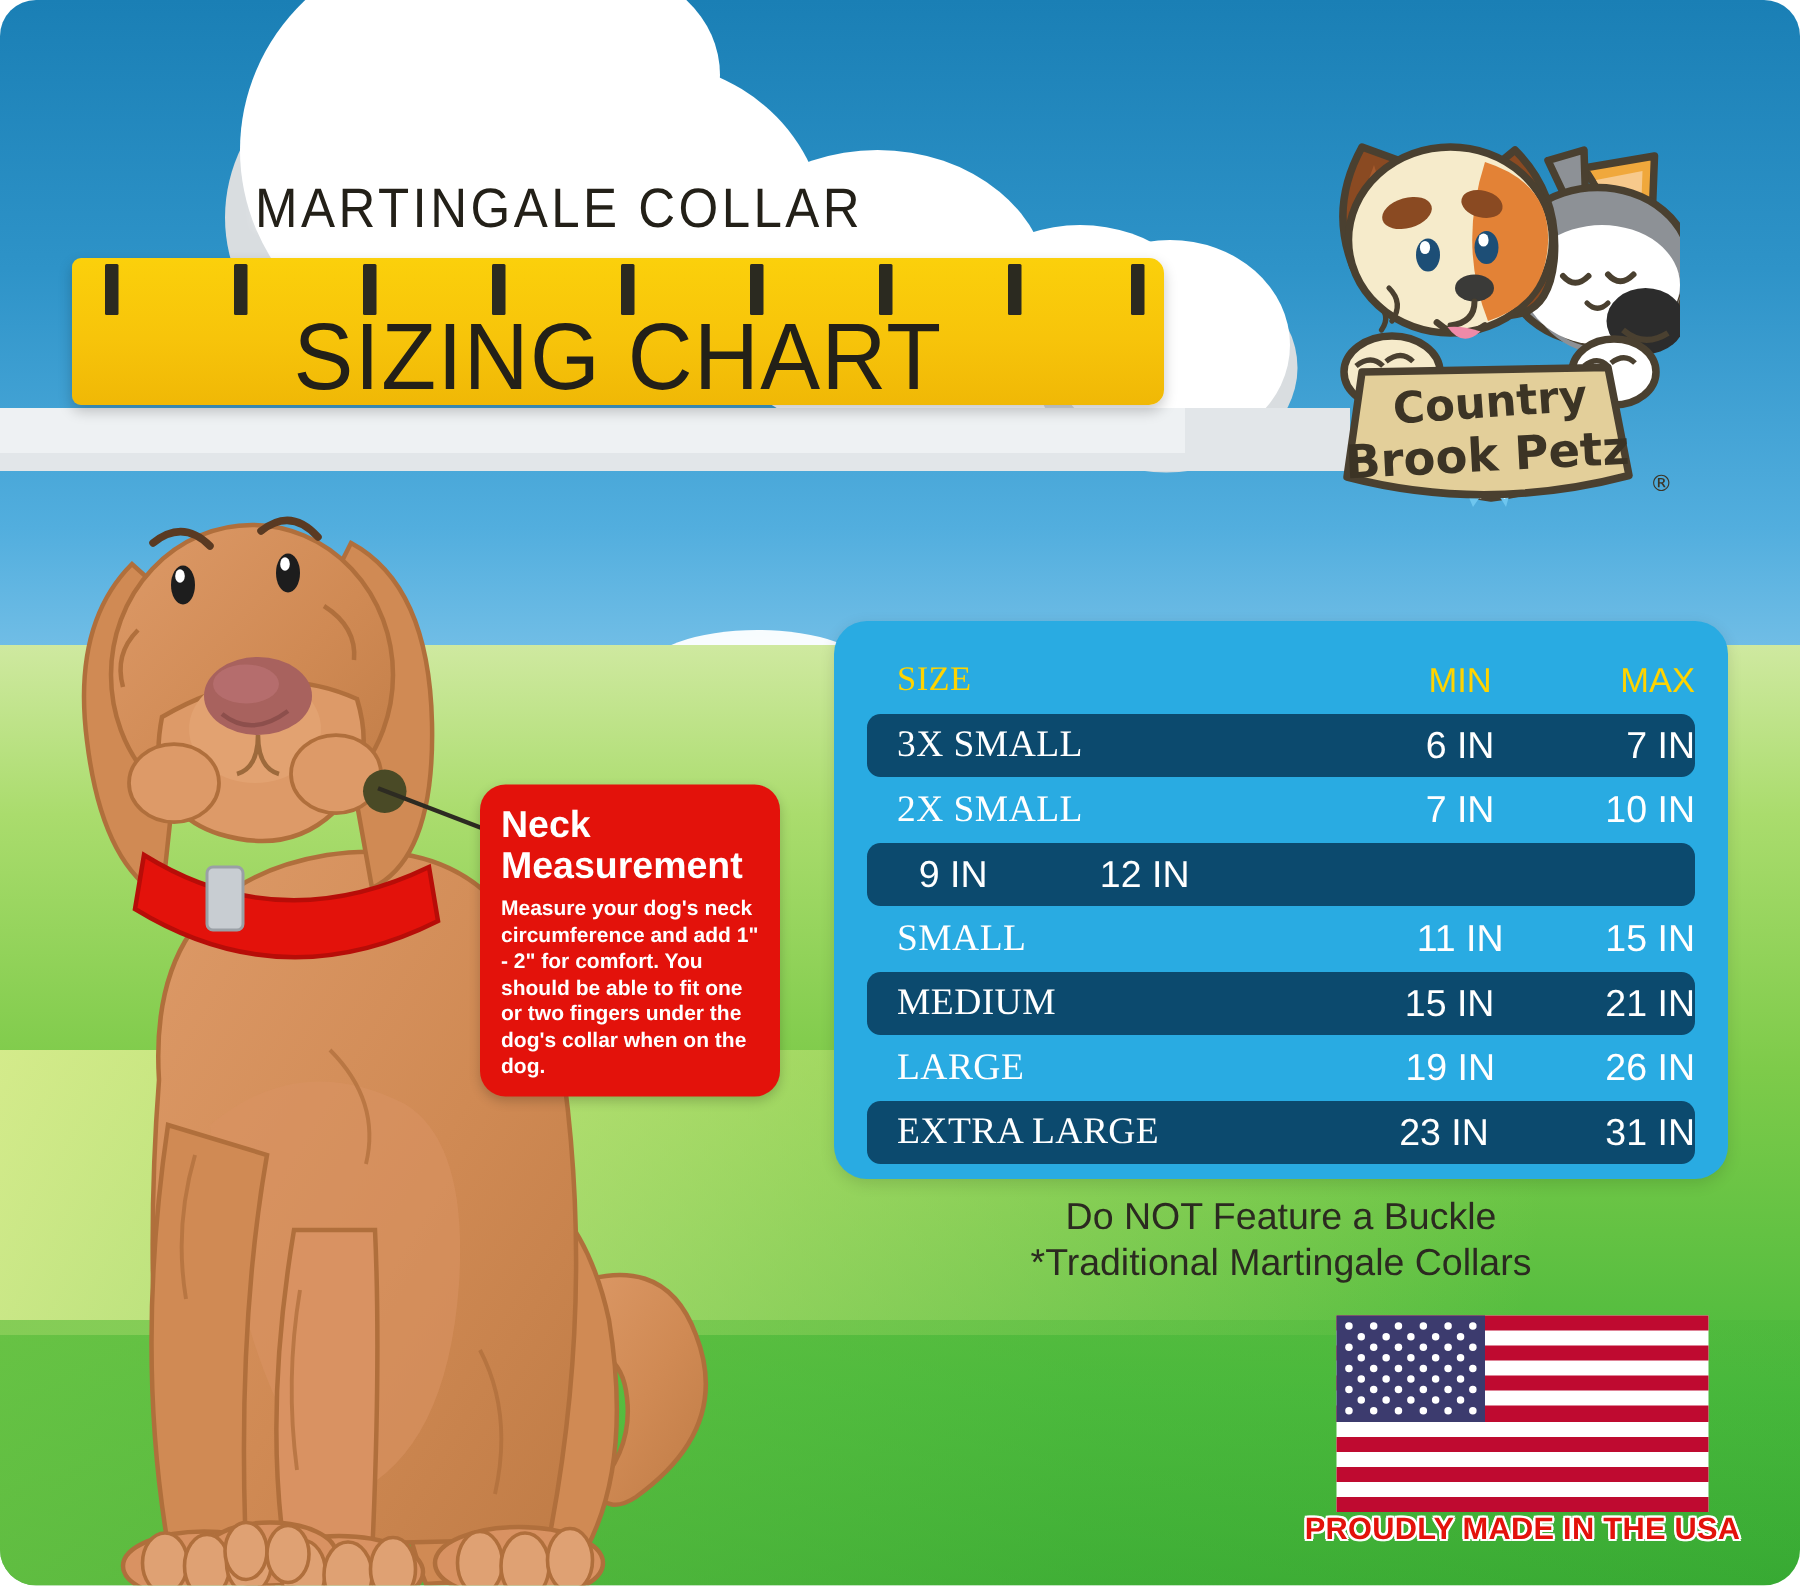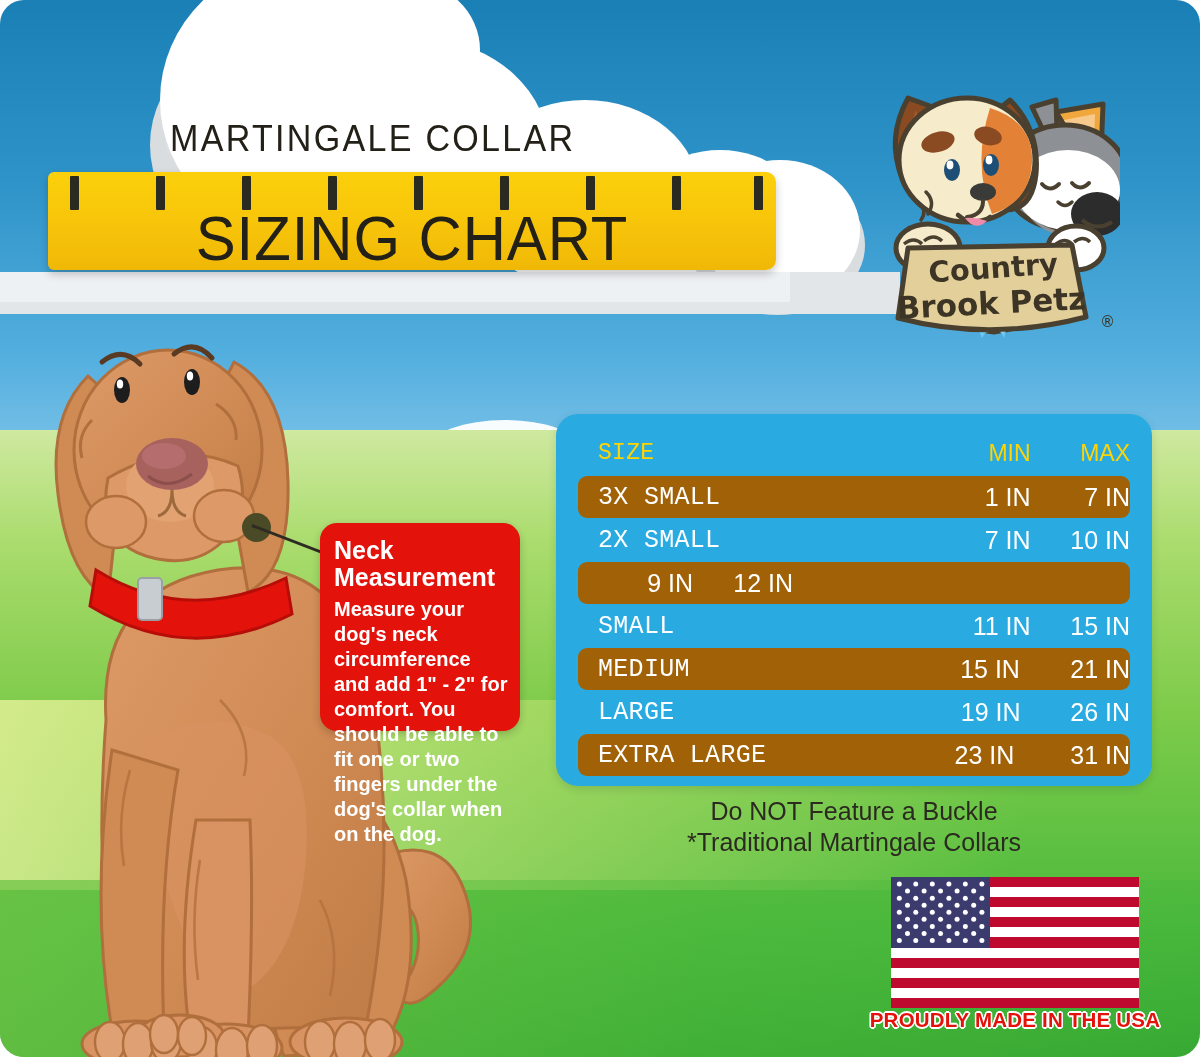--- a/index.html
+++ b/index.html
@@ -47,30 +47,30 @@
 
   
   .pointer-line{position:absolute;left:252px;top:524px;width:132px;height:3px;
       background:#2d2b22;transform:rotate(21deg);transform-origin:left center;}
   .pointer-dot{position:absolute;left:242px;top:513px;width:29px;height:29px;
       border-radius:50%;background:#4a4a26;}
   .callout{position:absolute;left:320px;top:523px;width:200px;height:208px;
       background:#e3120b;border-radius:17px;color:#fff;
       box-shadow:0 3px 8px rgba(0,0,0,.2);}
   .callout h3{margin:0;padding:14px 14px 0 14px;font-size:25px;line-height:1.06;font-weight:bold;}
-  .callout p{margin:0;padding:7px 12px 0 14px;font-size:20px;line-height:1.25;font-weight:bold;}
+  .callout p{margin:0;padding:7px 12px 0 14px;font-size:14px;line-height:1.25;font-weight:bold;}
 
   
   .table-card{position:absolute;left:556px;top:414px;width:596px;height:372px;
       background:#29abe2;border-radius:22px;box-shadow:0 3px 10px rgba(0,0,0,.12);}
   .trow{position:absolute;left:22px;width:552px;height:42px;display:flex;align-items:center;}
-  .trow.alt{background:#a16207;border-radius:9px;}
+  .trow.alt{background:#0c4a6e;border-radius:9px;}
   .c-size{width:320px;padding-left:20px;font-size:25px;color:#ffffff;
-      font-family:Liberation Mono, monospace;letter-spacing:.3px;}
-  .c-min{width:115px;text-align:right;font-size:25px;color:#ffffff;
+      font-family:Liberation Serif, serif;letter-spacing:.3px;}
+  .c-min{width:115px;text-align:center;font-size:25px;color:#ffffff;
       font-family:"Liberation Sans Narrow","Liberation Sans",sans-serif;}
   .c-max{width:100px;text-align:right;font-size:25px;color:#ffffff;
       font-family:"Liberation Sans Narrow","Liberation Sans",sans-serif;}
   .hdr .c-size,.hdr .c-min,.hdr .c-max{color:#ffd400;font-size:23px;}
 
   
   .footnote{position:absolute;left:556px;top:796px;width:596px;text-align:center;
       font-size:25px;line-height:1.22;color:#2b2a20;
       font-family:"Liberation Sans Narrow","Liberation Sans",sans-serif;}
 
@@ -294,21 +294,21 @@
 
   <div class="table-card">
     <div class="trow hdr" style="top:18px;">
       <div class="c-size">SIZE</div>
       <div class="c-min">MIN</div>
       <div class="c-max">MAX</div>
     </div>
 
     <div class="trow alt" style="top:62px;">
       <div class="c-size">3X SMALL</div>
-      <div class="c-min">1 IN</div>
+      <div class="c-min">6 IN</div>
       <div class="c-max">7 IN</div>
     </div>
     <div class="trow" style="top:105px;">
       <div class="c-size">2X SMALL</div>
       <div class="c-min">7 IN</div>
       <div class="c-max">10 IN</div>
     </div>
     <div class="trow alt" style="top:148px;">
       <div class="c-min">9 IN</div>
       <div class="c-max">12 IN</div>

